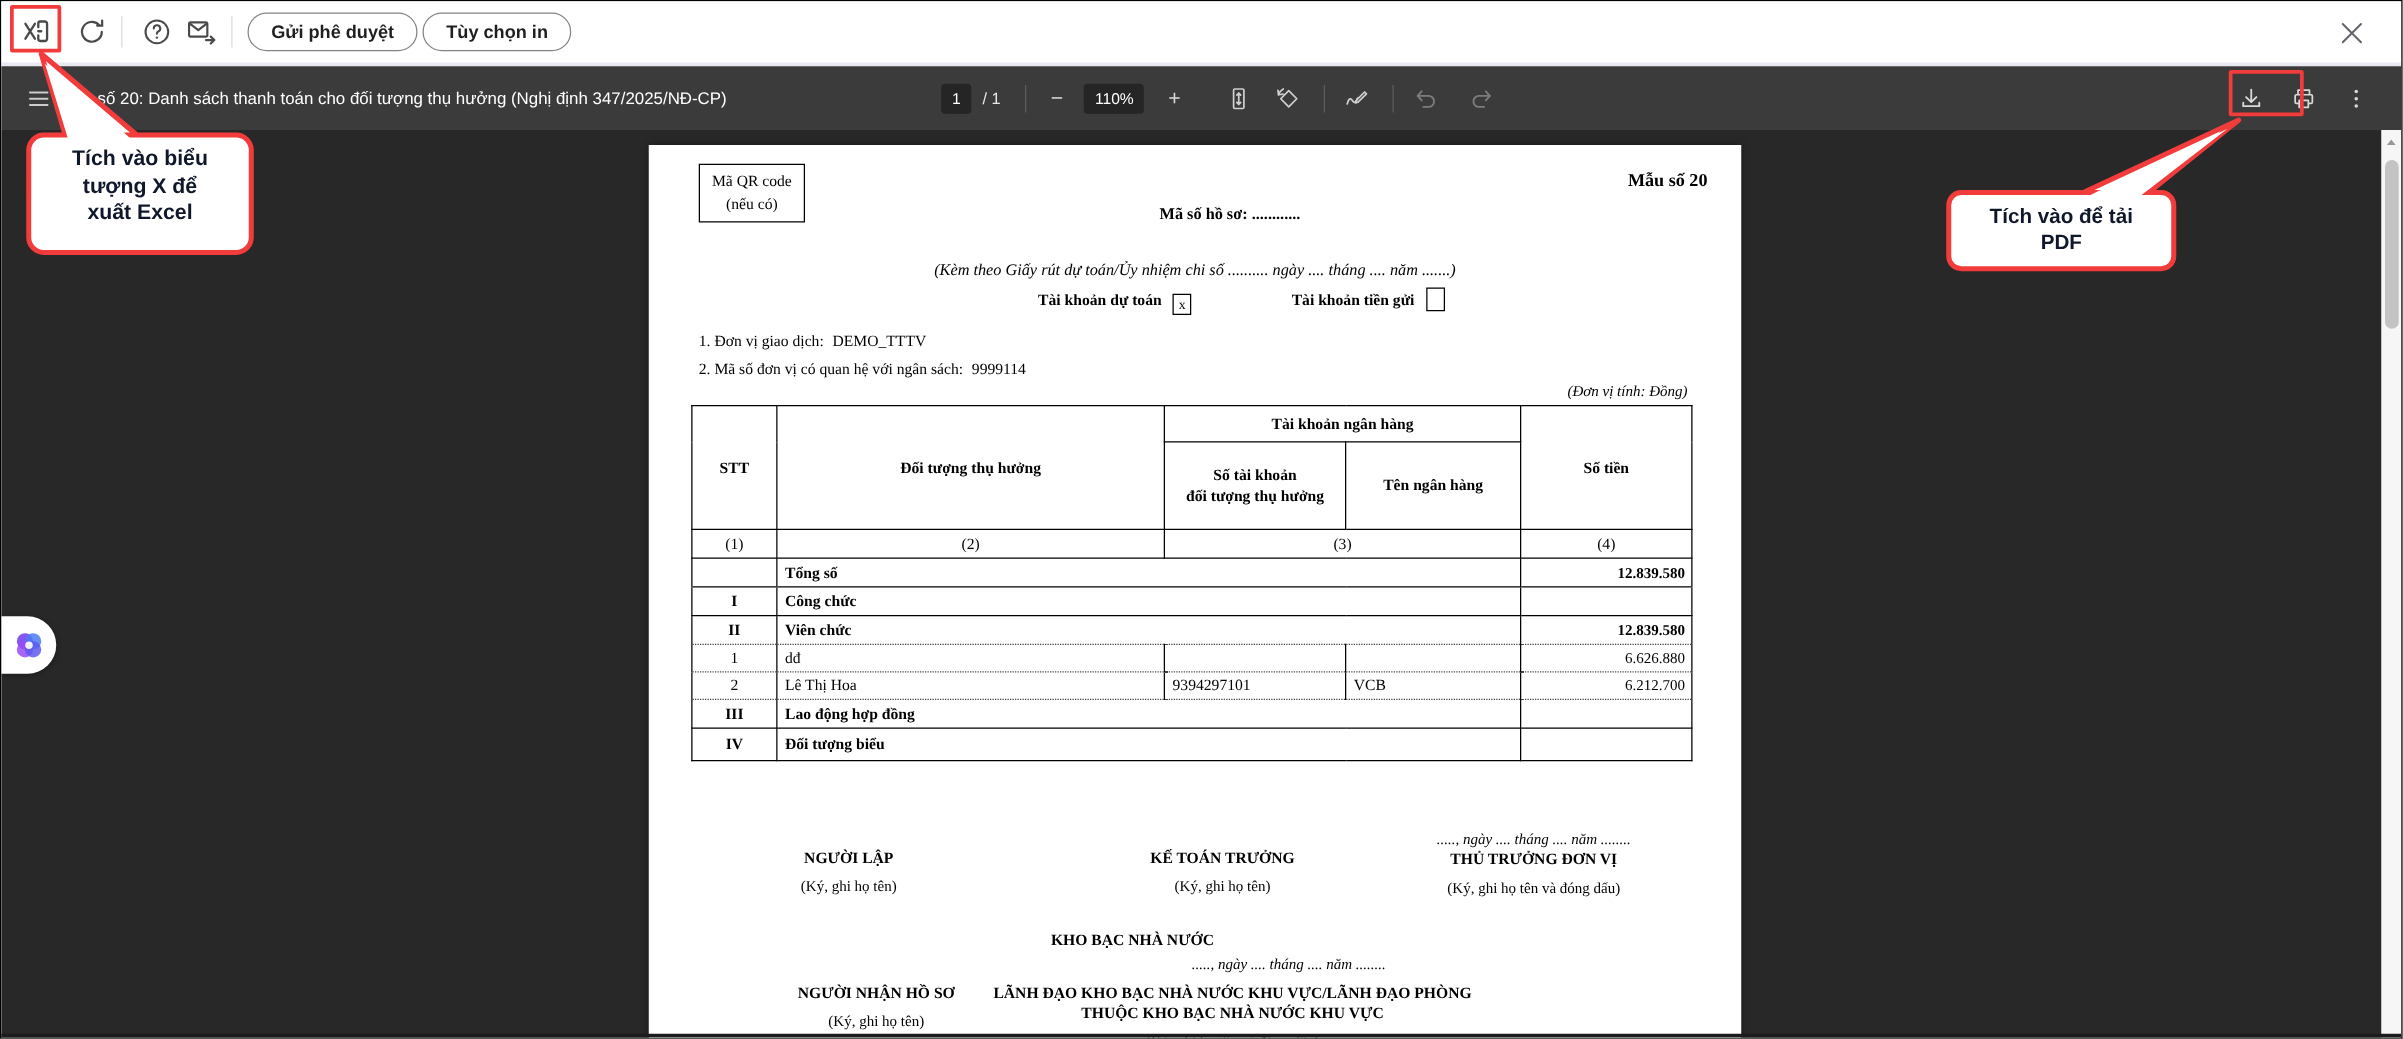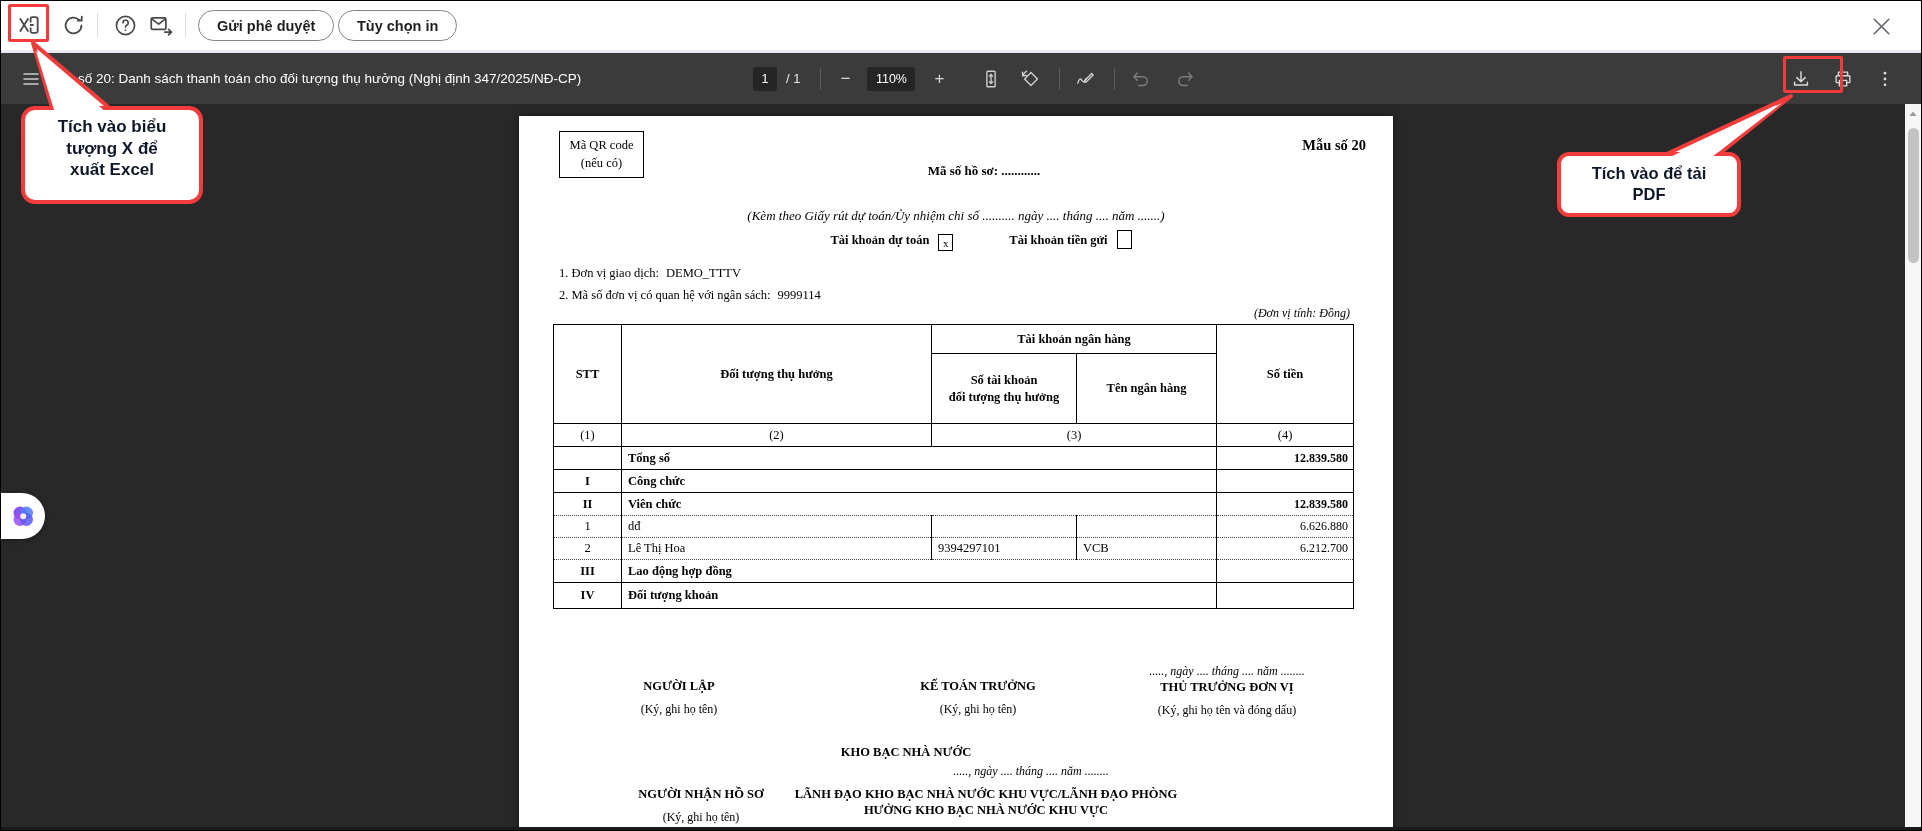--- a/index.html
+++ b/index.html
@@ -36,21 +36,21 @@
   
   .page{ position:absolute; left:518px; top:115px; width:874px; height:745px; background:#fff;
          font-family:"Liberation Serif", serif; color:#000; box-shadow:0 0 6px rgba(0,0,0,.5); }
   .dtx{ position:absolute; white-space:nowrap; }
   .qr-box{ left:40px; top:15px; width:85px; height:47px; border:1.5px solid #000; text-align:center; font-size:12.5px; line-height:1.45; padding-top:4px; }
   .form-no{ right:27px; top:21px; font-weight:bold; font-size:14.5px; }
   .dossier{ left:0; right:0; top:47px; text-align:center; font-weight:bold; font-size:13px; padding-left:56px; }
   .doc-title{ left:0; right:0; top:64px; text-align:center; font-weight:bold; font-size:17.5px; letter-spacing:.2px; }
   .doc-sub{ left:0; right:0; top:92px; text-align:center; font-style:italic; font-size:13px; }
   .chk-row{ left:0; right:0; top:114px; text-align:center; font-size:12.5px; padding-left:50px; }
-  .chk-row b{ font-weight:bold; }
+  .chk-row b{ font-weight:bold;margin-left:24px; }
   .chk{ display:inline-block; width:15px; height:17px; border:1px solid #000; font-size:11px; line-height:16px; text-align:center; vertical-align:-3px; margin-left:9px; }
   .chk.tall{ height:19px; vertical-align:-5px; }
   .gap56{ display:inline-block; width:56px; }
   .info1{ left:40px; top:150px; font-size:12.5px; }
   .info2{ left:40px; top:172px; font-size:12.5px; }
   .info-val{ margin-left:7px; }
   .unit-note{ right:43px; top:190px; font-style:italic; font-size:12px; }
   
   table.pay{ position:absolute; left:34px; top:208px; width:800px; border-collapse:collapse; table-layout:fixed; }
   table.pay td{ border:1px solid #000; font-size:12.5px; padding:0 4px; vertical-align:middle; overflow:hidden; }
@@ -267,40 +267,40 @@
         <td class="lbl">VCB</td>
         <td class="amt">6.212.700</td>
       </tr>
       <tr class="bold dt" style="height:23px">
         <td class="num">III</td>
         <td class="lbl" colspan="3">Lao động hợp đồng</td>
         <td class="amt"></td>
       </tr>
       <tr class="bold" style="height:26px">
         <td class="num">IV</td>
-        <td class="lbl" colspan="3">Đối tượng khoản</td>
+        <td class="lbl" colspan="3">Đối tượng biểu</td>
         <td class="amt"></td>
       </tr>
     </tbody>
       </table>
 
 
     <div class="dtx cen sgd" style="left:708px; top:548px;">....., ngày .... tháng .... năm ........</div>
     <div class="dtx cen sgt" style="left:160px; top:563px;">NGƯỜI LẬP</div>
     <div class="dtx cen sgt" style="left:459px; top:563px;">KẾ TOÁN TRƯỞNG</div>
     <div class="dtx cen sgt" style="left:708px; top:564px;">THỦ TRƯỞNG ĐƠN VỊ</div>
     <div class="dtx cen sgn" style="left:160px; top:586px;">(Ký, ghi họ tên)</div>
     <div class="dtx cen sgn" style="left:459px; top:586px;">(Ký, ghi họ tên)</div>
     <div class="dtx cen sgn" style="left:708px; top:587px;">(Ký, ghi họ tên và đóng dấu)</div>
 
     <div class="dtx cen sgt" style="left:387px; top:629px;">KHO BẠC NHÀ NƯỚC</div>
     <div class="dtx cen sgd" style="left:512px; top:648px;">....., ngày .... tháng .... năm ........</div>
     <div class="dtx cen sgt" style="left:182px; top:671px;">NGƯỜI NHẬN HỒ SƠ</div>
     <div class="dtx cen sgt" style="left:467px; top:671px;text-align:right;">LÃNH ĐẠO KHO BẠC NHÀ NƯỚC KHU VỰC/LÃNH ĐẠO PHÒNG</div>
-    <div class="dtx cen sgt" style="left:467px; top:687px;">HƯỞNG KHO BẠC NHÀ NƯỚC KHU VỰC</div>
+    <div class="dtx cen sgt" style="left:467px; top:687px;">THUỘC KHO BẠC NHÀ NƯỚC KHU VỰC</div>
     <div class="dtx cen sgn" style="left:182px; top:694px;">(Ký, ghi họ tên)</div>
     <div class="dtx cen sgn" style="left:467px; top:710px;">(Ký, ghi họ tên và đóng dấu)</div>
   </div>
 
   <div class="scrollbar">
     <svg class="scroll-up" width="12" height="12" viewBox="0 0 12 12">
         <path d="M2.5 8 L6 3.5 L9.5 8 Z" fill="#999"></path>
       </svg>
     <div class="scroll-thumb"></div>
   </div>

